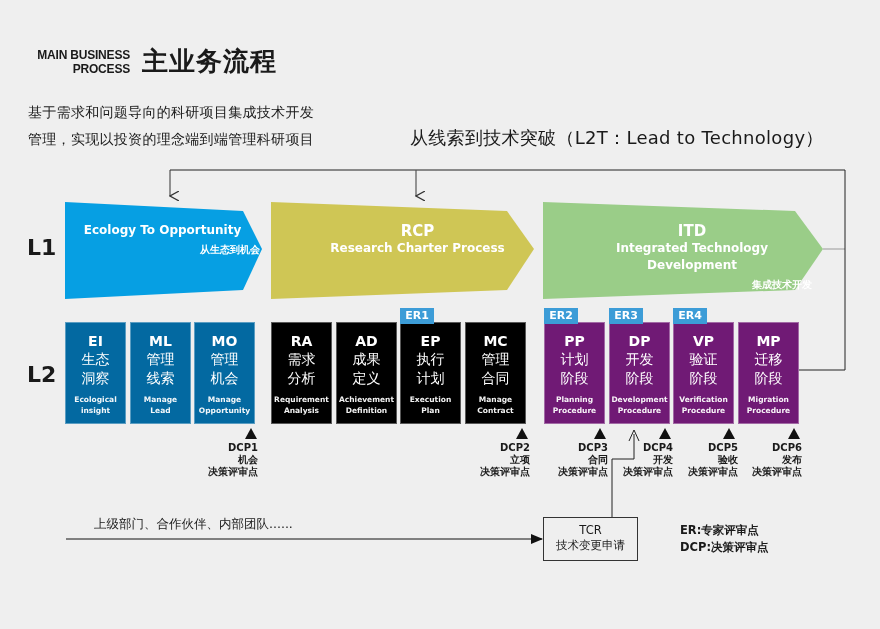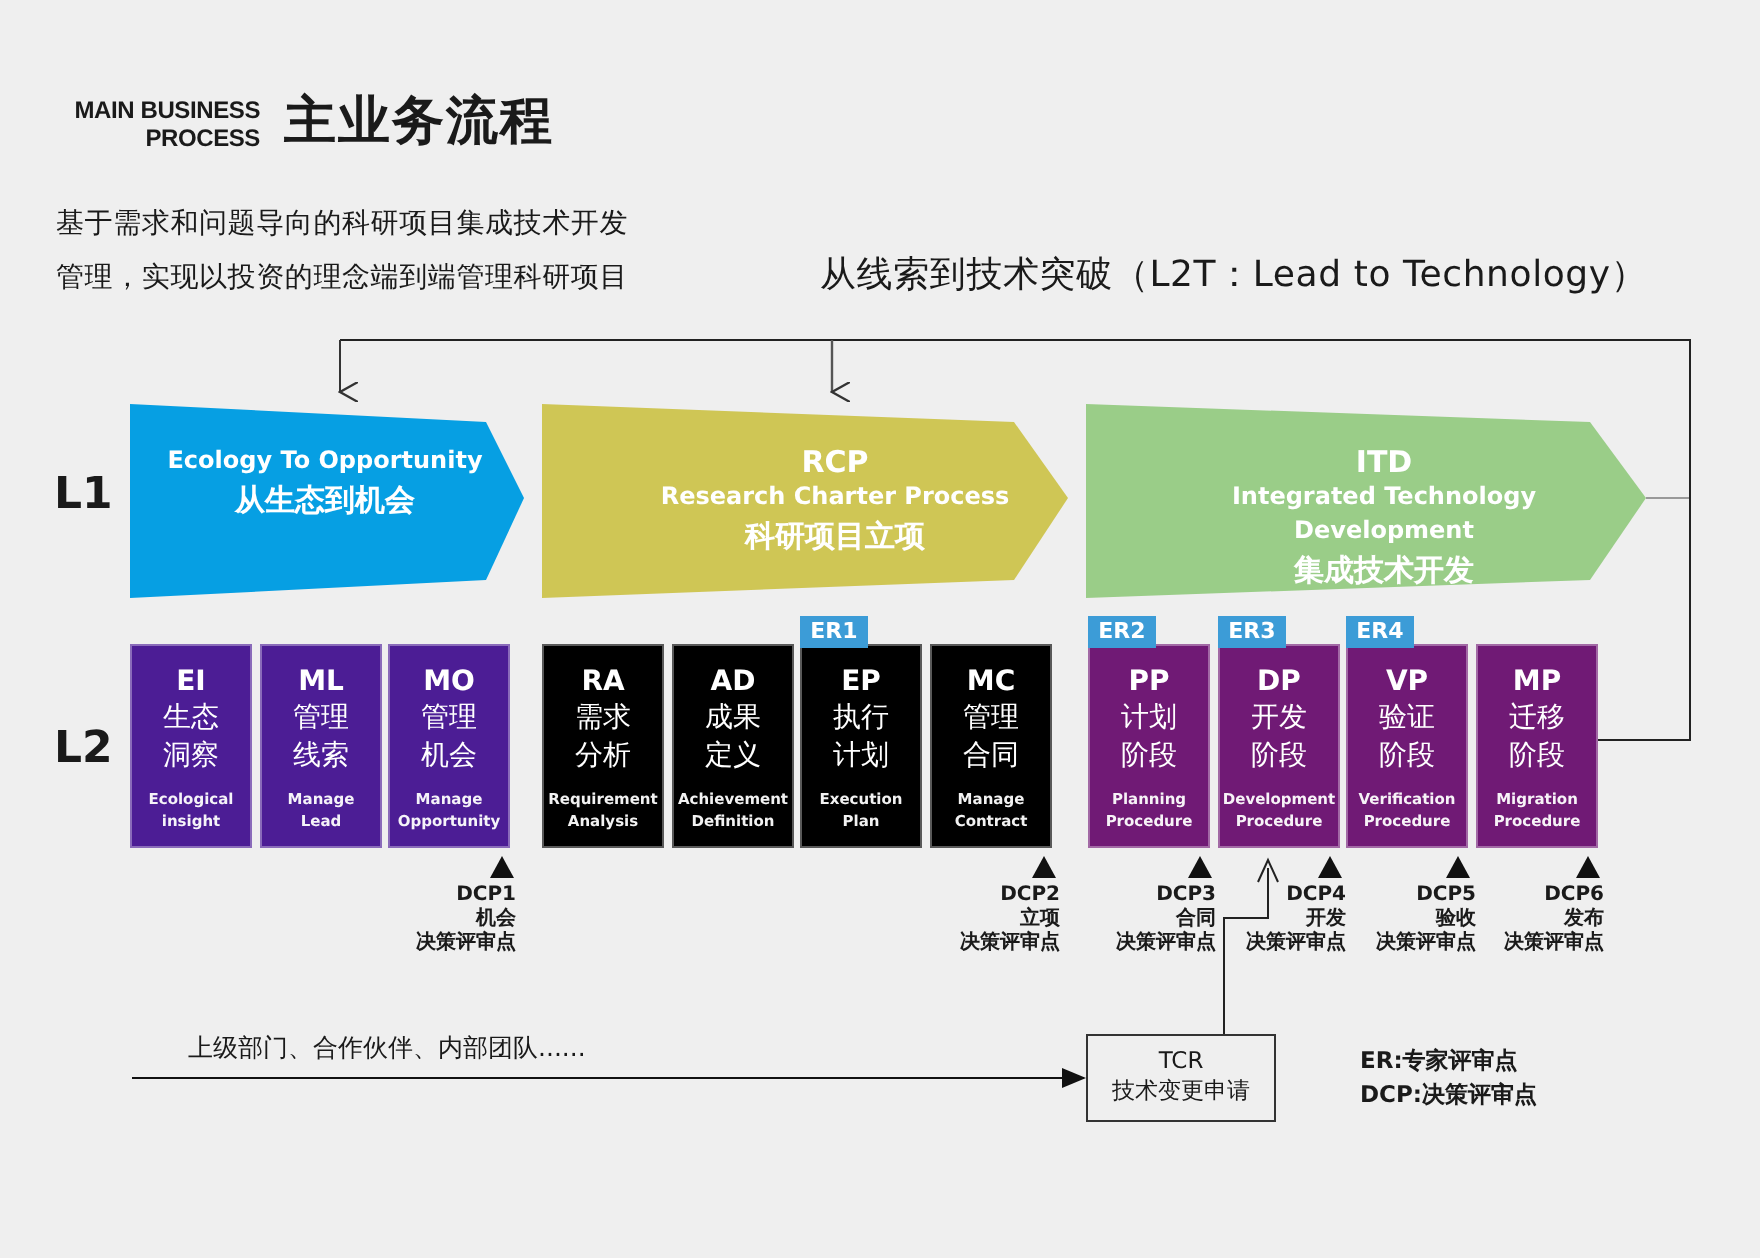--- a/index.html
+++ b/index.html
@@ -10,27 +10,27 @@
               font-weight:bold; font-size:12px; line-height:14px; letter-spacing:-0.2px; }
   #title-en span { display:block; }
   #title-cn { left:142px; top:44px; font-size:26px; font-weight:bold; letter-spacing:1px; line-height:34px; }
   .desc { left:28px; font-size:14px; line-height:18px; letter-spacing:0.3px;font-family:Liberation Mono, monospace; }
   #l2t { left:410px; top:126px; font-size:18px; line-height:24px; letter-spacing:0.3px; }
   .level { font-size:22px; font-weight:bold; left:27px; }
   svg#wires { position:absolute; left:0; top:0; }
   .stage-text { position:absolute; color:#fff; text-align:center; font-weight:bold; }
   .stage-text .abbr { font-size:15px; line-height:18px; display:block; }
   .stage-text .en { font-size:12px; line-height:17px; display:block; }
-  .stage-text .cn { font-size:15px; line-height:22px; display:block; }
+  .stage-text .cn { font-size:10px; line-height:22px; display:block;text-align:right; }
   .box { position:absolute; top:322px; width:61px; height:102px; color:#fff; text-align:center;
          box-sizing:border-box; border:1px solid rgba(255,255,255,0.35); }
   .box .abbr { display:block; font-size:14px; font-weight:bold; line-height:18px; margin-top:9px; }
   .box .cn { display:block; font-size:14px; line-height:19px; }
   .box .en { display:block; font-size:7.5px; line-height:11px; margin-top:6px; font-weight:bold; opacity:0.95; }
-  .blue { background:#4c1d95; }
+  .blue { background:#0369a1; }
   .olive { background:#000000; }
   .green { background:#701a75; }
   .er { position:absolute; top:308px; width:34px; height:16px; background:#3c9cd7; color:#fff;
         font-size:11px; font-weight:bold; text-align:center; line-height:16px; }
   .tri { position:absolute; width:0; height:0; border-left:6px solid transparent; border-right:6px solid transparent;
          border-bottom:11px solid #111; top:428px; }
   .dcp { position:absolute; top:442px; font-size:10px; line-height:12px; text-align:right; font-weight:bold; }
   .dcp span { display:block; }
   #tcr { left:543px; top:517px; width:95px; height:44px; border:1px solid #333; box-sizing:border-box;
          text-align:center; font-size:11.5px; line-height:15px; padding-top:5px; background:#efefef; }
@@ -79,21 +79,20 @@
   <path d="M629,441 L634,430 L639,441" fill="none" stroke="#222" stroke-width="1"></path>
 </svg>
 
 <div class="stage-text" style="left:65px;top:222px;width:195px">
   <span class="en">Ecology To Opportunity</span>
   <span class="cn">从生态到机会</span>
 </div>
 <div class="stage-text" style="left:300px;top:222px;width:235px">
   <span class="abbr">RCP</span>
   <span class="en">Research Charter Process</span>
-  <span class="cn">科研项目立项</span>
 </div>
 <div class="stage-text" style="left:572px;top:222px;width:240px">
   <span class="abbr">ITD</span>
   <span class="en">Integrated Technology Development</span>
   <span class="cn">集成技术开发</span>
 </div>
 
 <div class="box blue" style="left:65px">
   <span class="abbr">EI</span>
   <span class="cn">生态</span>

